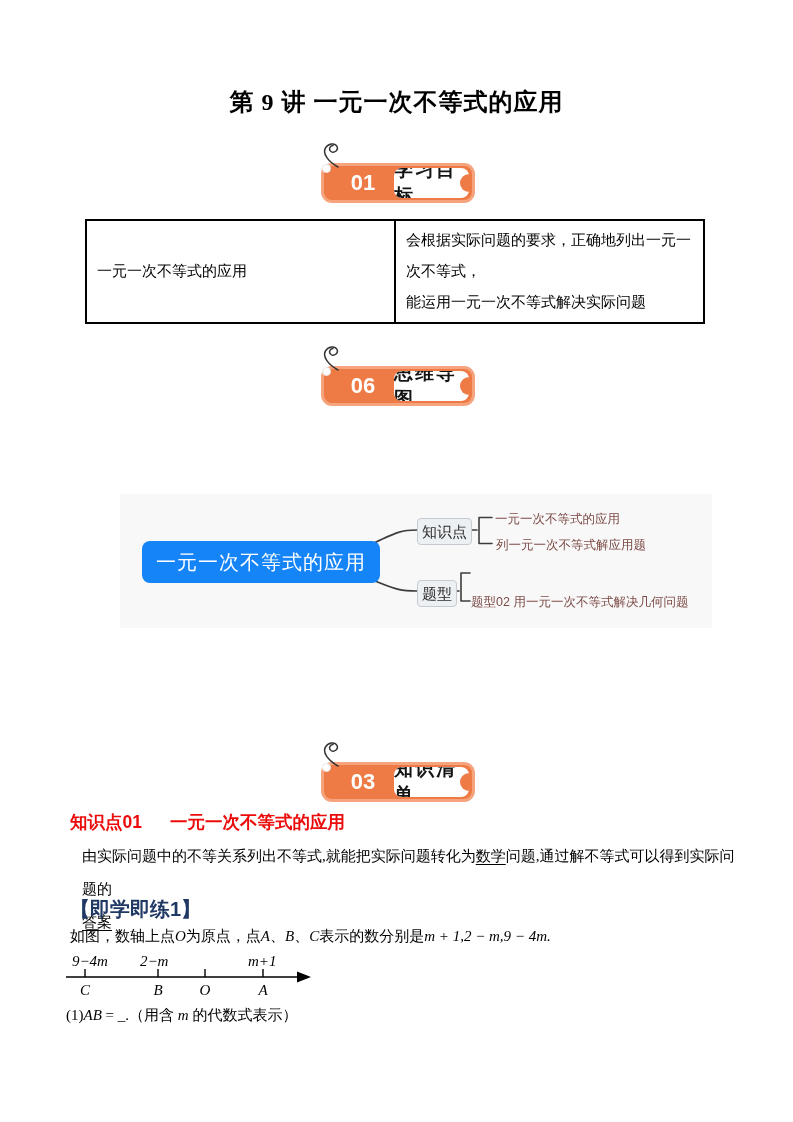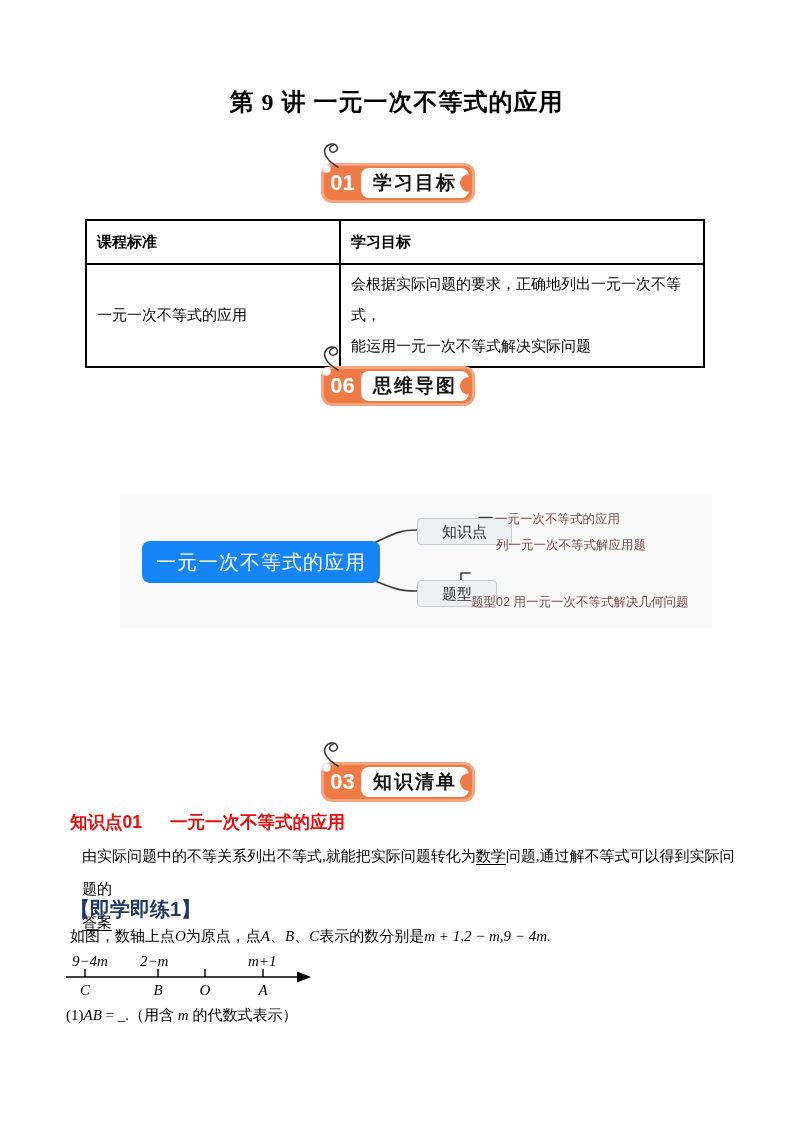--- a/index.html
+++ b/index.html
@@ -10,22 +10,22 @@
     font-size:24px;font-weight:bold;letter-spacing:1px;}
 
   
   .badge{position:absolute;left:321px;width:154px;height:40px;}
   .badge .pin{position:absolute;left:-4px;top:-23px;width:28px;height:28px;z-index:3;}
   .capsule{position:relative;width:100%;height:100%;box-sizing:border-box;
     background:#EE7B45;border:3px solid #F5A47E;border-radius:11px;
     display:flex;align-items:stretch;}
   .corner-dot{position:absolute;left:-2px;top:-2px;width:7px;height:7px;border-radius:50%;
     background:#fff;border:1px solid #e8e8e8;z-index:2;}
-  .badge-num{width:37px;display:flex;align-items:center;justify-content:center;
-    color:#fff;font-family:"Liberation Sans",sans-serif;font-weight:bold;font-size:22px;}
+  .badge-num{width:62px;display:flex;align-items:center;justify-content:center;
+    color:#fff;font-family:"Liberation Sans",sans-serif;font-weight:bold;font-size:22px;margin-left:8px;}
   .label-box{position:relative;flex:1;margin:2px 3px 2px 0;background:#fff;border-radius:8px;
     display:flex;align-items:center;justify-content:center;overflow:hidden;}
   .label-box span{font-family:"Liberation Sans",sans-serif;font-weight:bold;font-size:19px;
     color:#141414;letter-spacing:2px;}
   .notch{position:absolute;right:-9px;top:50%;transform:translateY(-50%);
     width:18px;height:18px;border-radius:50%;background:#EE7B45;}
 
   
   .goals-table{position:absolute;left:85px;top:219px;width:620px;border-collapse:collapse;table-layout:fixed;}
   .goals-table th,.goals-table td{border:2px solid #000;vertical-align:middle;
@@ -36,21 +36,21 @@
   .goal-line{display:block;line-height:31px;}
 
   
   .mindmap{position:absolute;left:120px;top:494px;width:592px;height:134px;background:#F8F8F8;}
   .mindmap svg.wires{position:absolute;left:0;top:0;width:592px;height:134px;}
   .mm-root{position:absolute;left:22px;top:47px;width:238px;height:42px;background:#1584F7;
     border-radius:8px;color:#fff;display:flex;align-items:center;justify-content:center;
     font-family:"Liberation Sans",sans-serif;font-size:20px;letter-spacing:1px;}
   .mm-branch{position:absolute;background:#EDF0F3;border:1px solid #C6CBD1;border-radius:4px;
     color:#2b2b2b;font-family:"Liberation Sans",sans-serif;font-size:15px;line-height:1;
-    padding:5px 24px;white-space:nowrap;}
+    padding:5px 4px;white-space:nowrap;}
   .mm-branch.b1{left:297px;top:24px;}
   .mm-branch.b2{left:297px;top:86px;}
   .mm-leaf{position:absolute;color:#7B4A45;font-family:"Liberation Sans",sans-serif;
     font-size:12.5px;white-space:nowrap;}
   .leaf-0{left:375px;top:17px;}
   .leaf-1{left:376px;top:43px;}
   .leaf-2{left:351px;top:72px;}
   .leaf-3{left:351px;top:100px;}
 
   
@@ -84,24 +84,20 @@
     <span class="badge-num">01</span>
     <div class="label-box">
       <span>学习目标</span>
       <div class="notch"></div>
     </div>
   </div>
 </div>
 
 <table class="goals-table">
   <tbody>
-      <tr>
-    <th class="col-std">课程标准</th>
-    <th>学习目标</th>
-  </tr>
   <tr>
     <td>一元一次不等式的应用</td>
     <td>
       <span class="goal-line">会根据实际问题的要求，正确地列出一元一次不等式，</span>
       <span class="goal-line">能运用一元一次不等式解决实际问题</span>
     </td>
   </tr>
 </tbody>
   </table>
 

